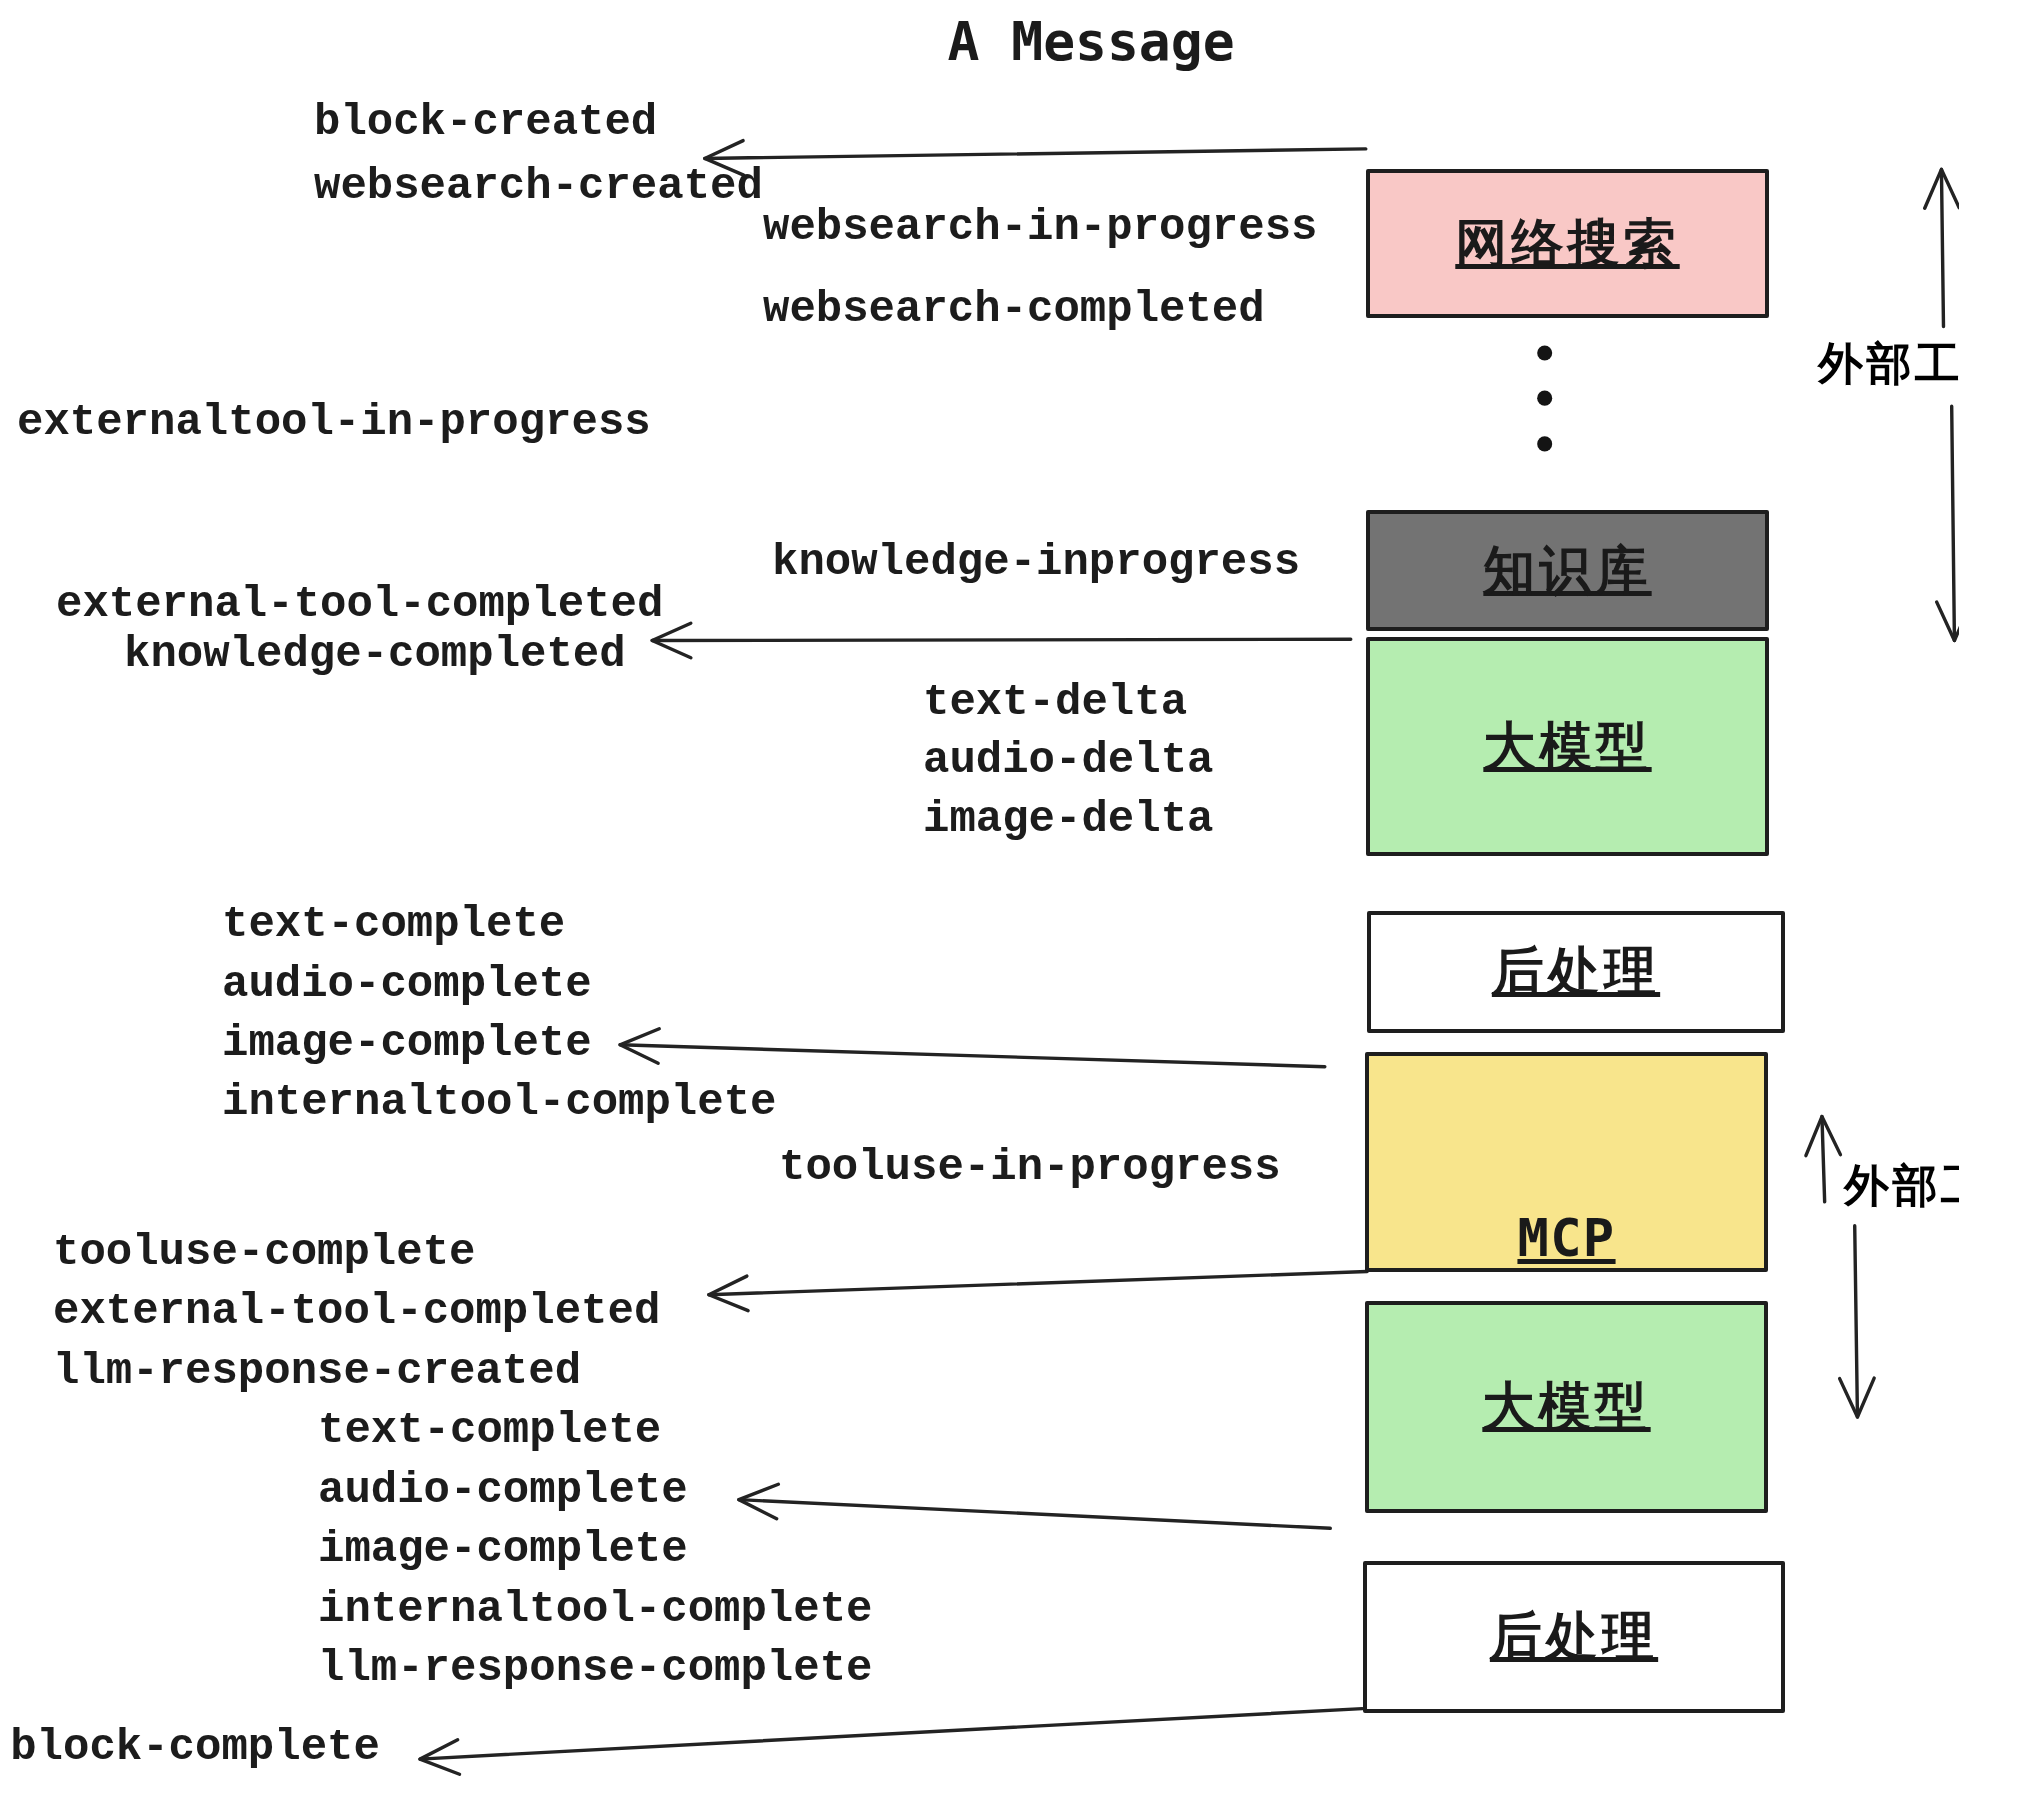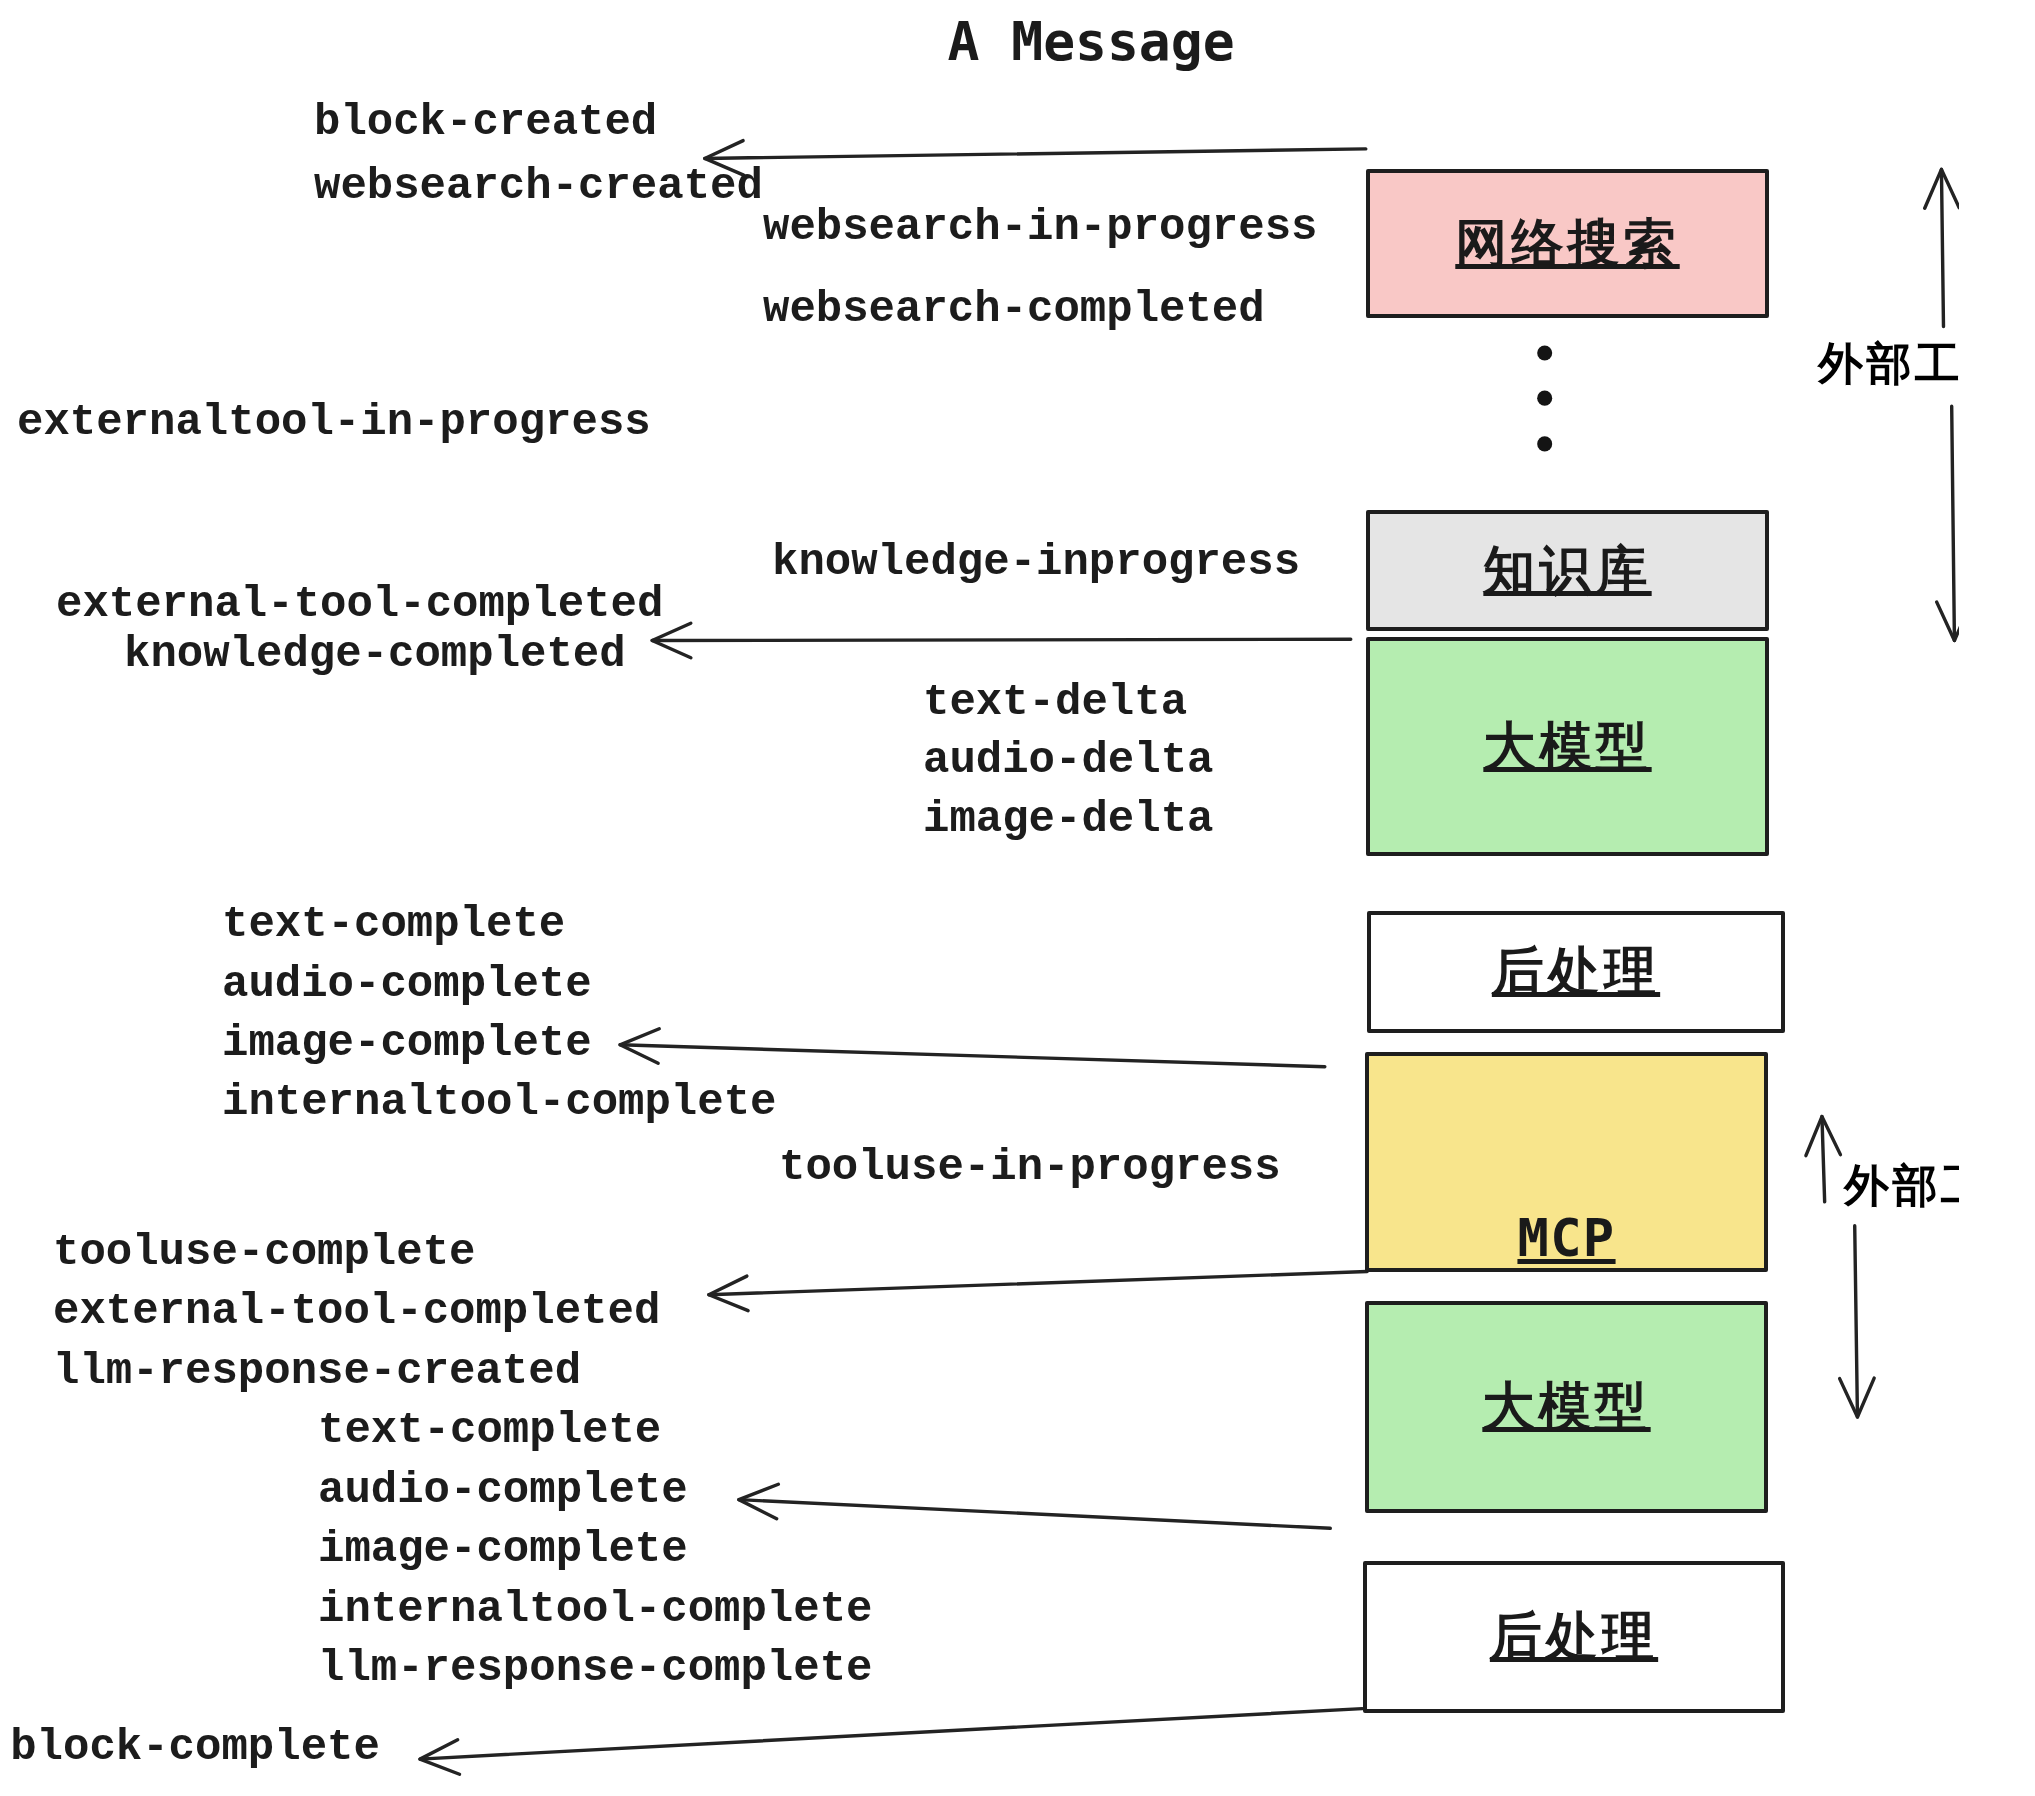--- a/index.html
+++ b/index.html
@@ -67,21 +67,21 @@
       </g>
       <circle cx="2262" cy="517" r="11"></circle>
       <circle cx="2262" cy="583" r="11"></circle>
       <circle cx="2262" cy="650" r="11"></circle>
     </svg>
   <div id="diagram-title">A Message</div>
   <div id="boxes-layer">
       <div class="box" style="left: 1366px; top: 169px; width: 403px; height: 149px; background: rgb(249, 200, 198);">
         <span class="box-label">网络搜索</span>
       </div>
-      <div class="box" style="left: 1366px; top: 510px; width: 403px; height: 121px; background: #e5e5e5;">
+      <div class="box" style="left: 1366px; top: 510px; width: 403px; height: 121px; background: #737373;">
         <span class="box-label">知识库</span>
       </div>
       <div class="box" style="left: 1366px; top: 637px; width: 403px; height: 219px; background: rgb(181, 237, 176);">
         <span class="box-label">大模型</span>
       </div>
       <div class="box" style="left: 1367px; top: 911px; width: 418px; height: 122px; background: rgb(255, 255, 255);">
         <span class="box-label">后处理</span>
       </div>
       <div class="box" style="left: 1365px; top: 1052px; width: 403px; height: 220px; background: rgb(248, 229, 140); align-items: flex-end;">
         <span class="box-label latin">MCP</span>

